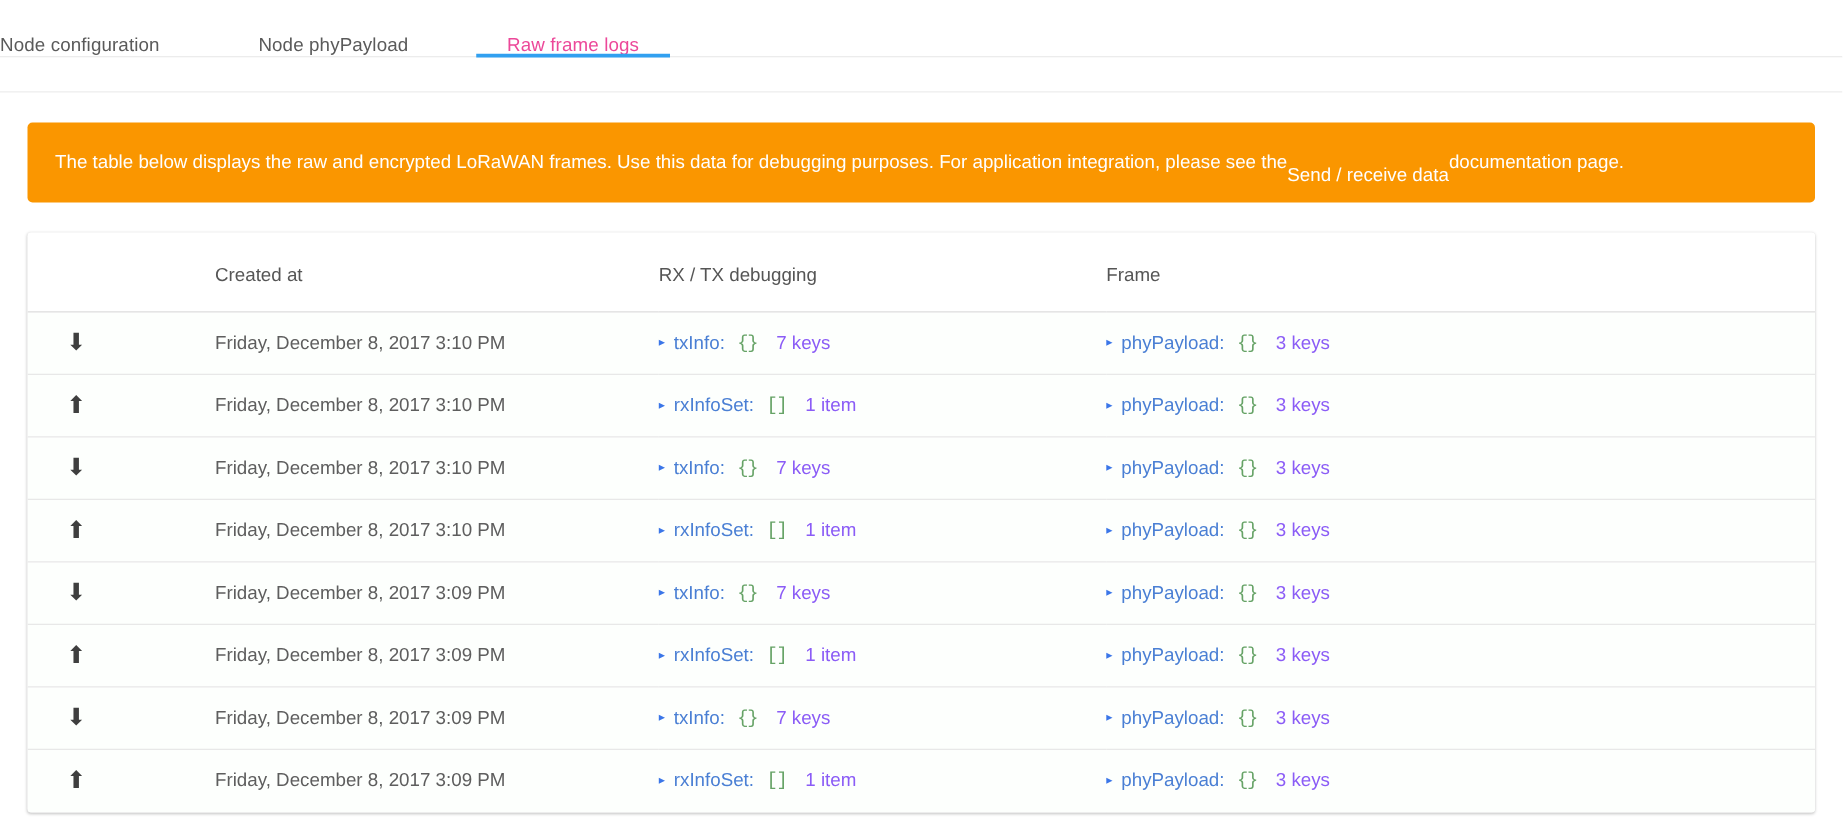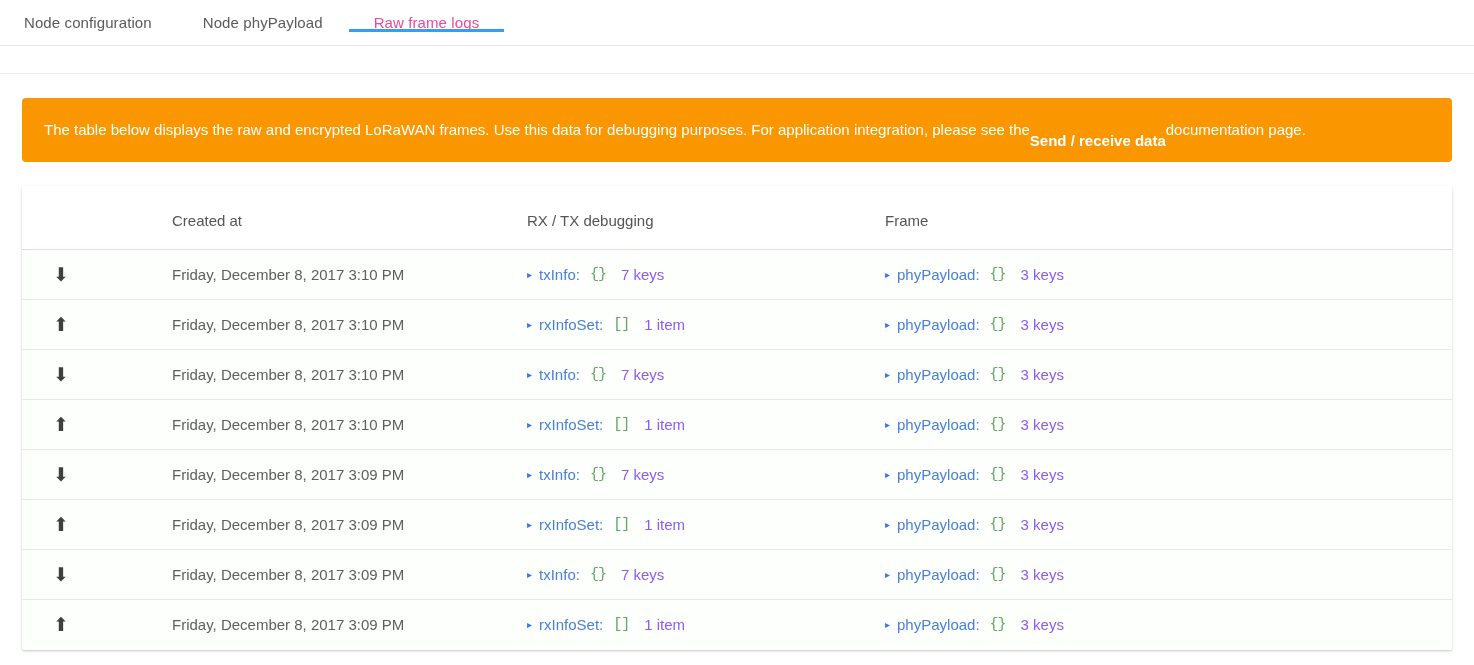--- a/index.html
+++ b/index.html
@@ -11,23 +11,23 @@
     background: #ffffff;
     font-family: "Liberation Sans", sans-serif;
     overflow: hidden;
   }
 
   
   .tabbar {
     height: 46px;
     border-bottom: 1px solid #e6e6e6;
     display: flex;
-    align-items: center;
-    padding-left: 24px;
+    align-items: flex-end;
     background: #fff;
+    gap: 28px;
   }
   .tab {
     display: flex;
     align-items: center;
     font-size: 15px;
     color: #5a5a5a;
     padding: 0 0 0 0;
     margin-right: 51px;
     position: relative;
     cursor: pointer;
@@ -57,21 +57,21 @@
     background: #fa9600;
     color: #ffffff;
     border-radius: 4px;
     padding: 18px 22px;
     font-size: 15px;
     line-height: 22px;
     height: 64px;
     display: flex;
     align-items: center;
   }
-  .alert b { font-weight: bold; margin-top: 21px; }
+  .alert b { font-weight: normal; margin-top: 21px; }
 
   
   .card-wrap { padding: 24px 22px 0 22px; }
   .card {
     background: #fff;
     border-radius: 3px;
     box-shadow: 0 1px 3px rgba(0,0,0,.14), 0 1px 2px rgba(0,0,0,.10);
     overflow: hidden;
   }
   table.frames {

